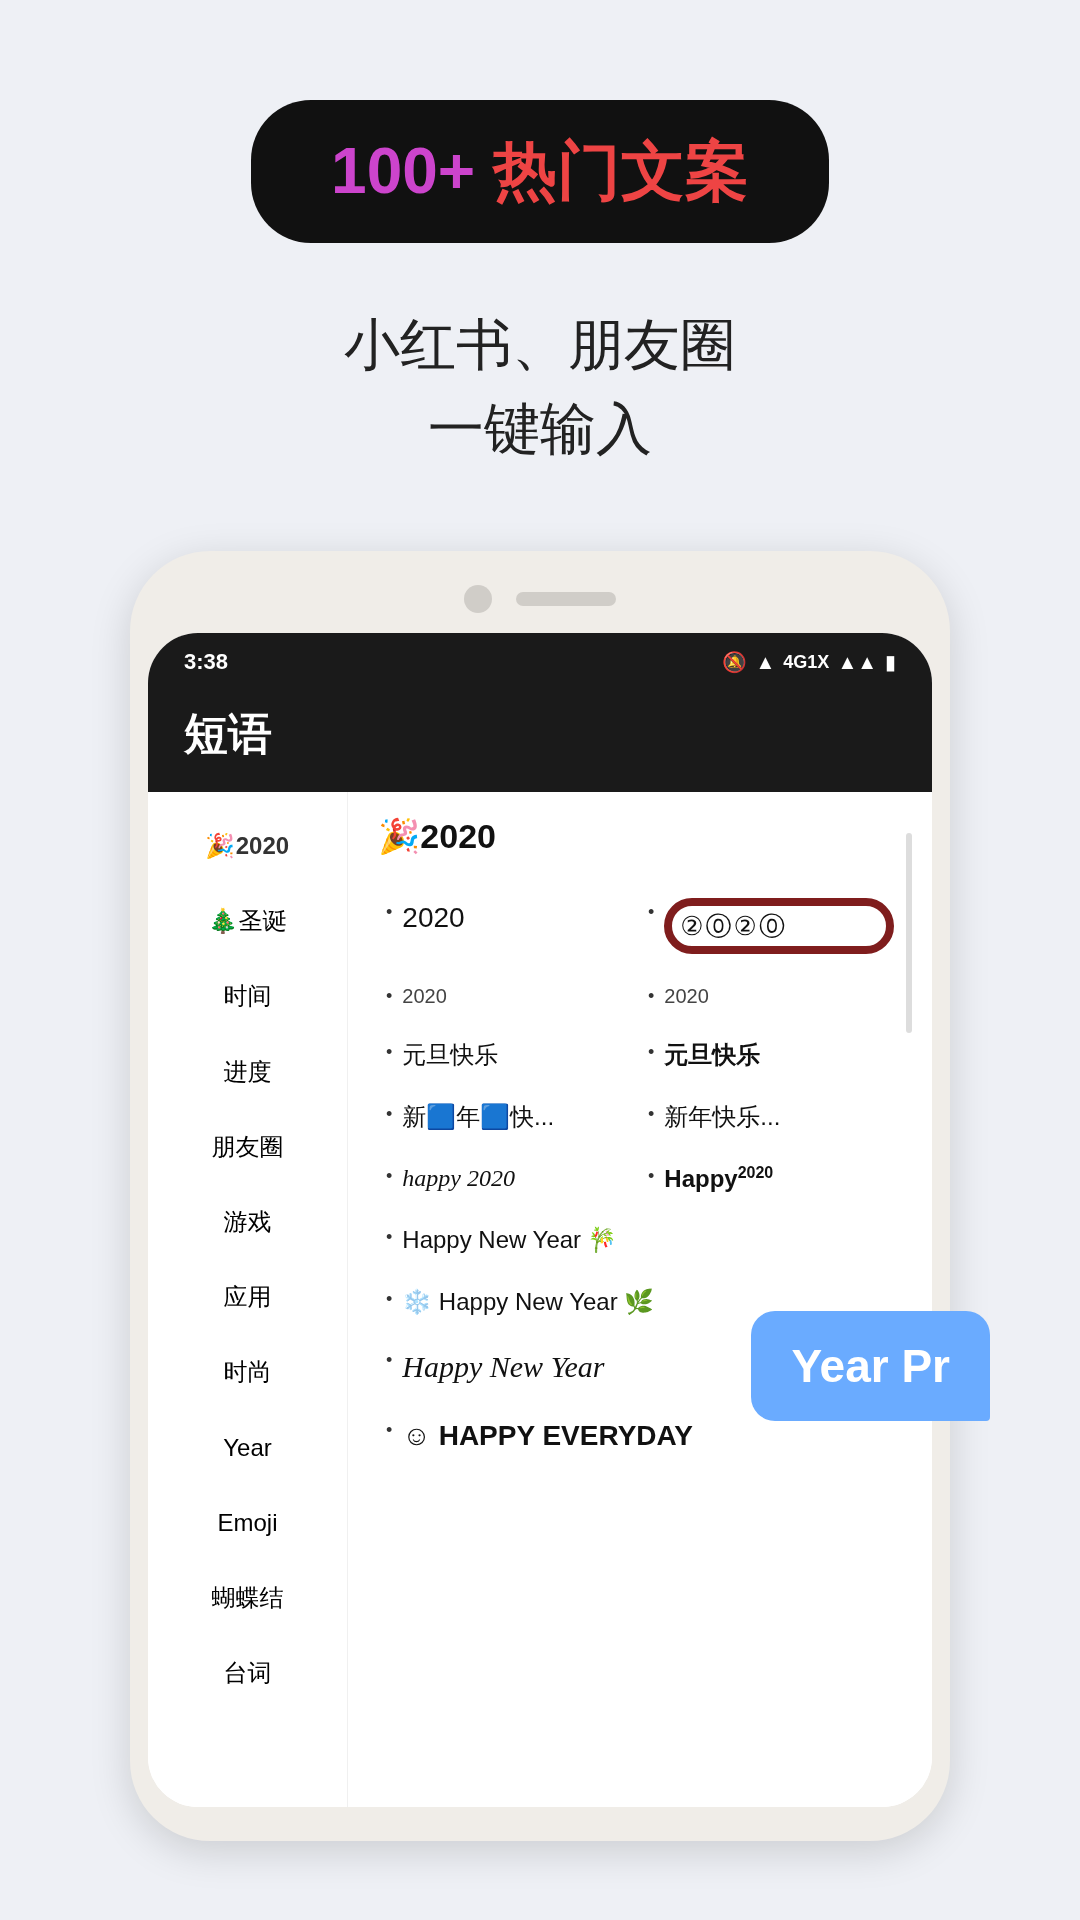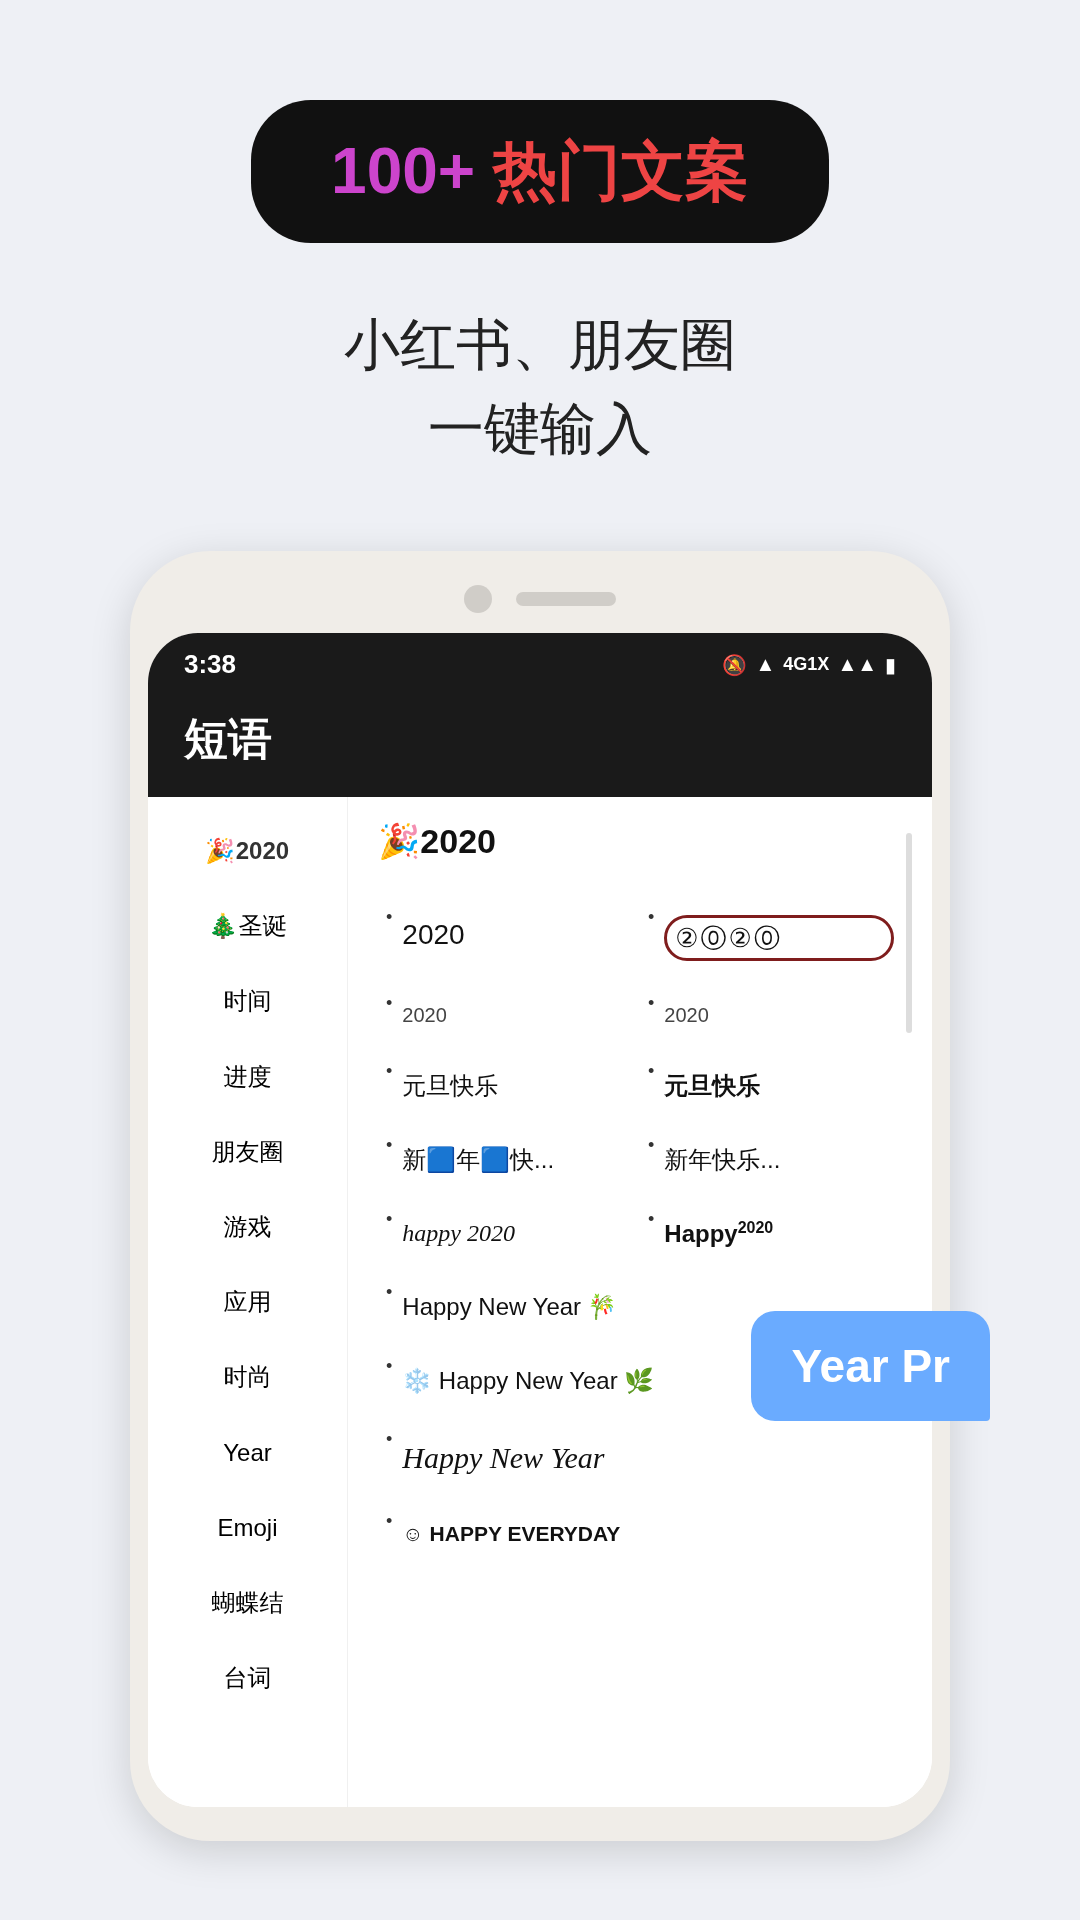--- a/index.html
+++ b/index.html
@@ -108,21 +108,21 @@
       color: #fff;
       display: flex;
       justify-content: space-between;
       align-items: center;
       padding: 16px 36px 10px;
       font-size: 24px;
       font-weight: 500;
     }
 
     .status-time {
-      font-size: 26px;
+      font-size: 22px;
       font-weight: 600;
     }
 
     .status-icons {
       display: flex;
       align-items: center;
       gap: 8px;
       font-size: 20px;
     }
 
@@ -200,21 +200,20 @@
     .bullet {
       font-size: 18px;
       color: #333;
       margin-top: 4px;
       flex-shrink: 0;
     }
 
     .item-text {
       line-height: 1.4;
       flex: 1;
-      margin-top: 12px;
     }
 
     .item-text.style-circled {
       font-size: 24px;
       letter-spacing: 2px;
     }
 
     .item-text.style-small {
       font-size: 20px;
       color: #444;
@@ -363,21 +362,21 @@
           <div class="category-title">🎉2020</div>
 
           <div class="items-grid">
 
             <div class="grid-item">
               <span class="bullet">•</span>
               <span class="item-text" style="font-size:28px; font-weight:500;">2020</span>
             </div>
             <div class="grid-item">
               <span class="bullet">•</span>
-              <span class="item-text style-circled" style="font-size:26px; letter-spacing:2px; border:3px solid #7f1d1d; border-radius:50px; padding:2px 8px;">②⓪②⓪</span>
+              <span class="item-text style-circled" style="font-size:26px; letter-spacing:2px; border:8px solid #7f1d1d; border-radius:50px; padding:2px 8px;">②⓪②⓪</span>
             </div>
 
             <div class="grid-item">
               <span class="bullet">•</span>
               <span class="item-text style-small">2020</span>
             </div>
             <div class="grid-item">
               <span class="bullet">•</span>
               <span class="item-text style-small">2020</span>
             </div>
@@ -419,21 +418,21 @@
               <span class="item-text">❄️ Happy New Year 🌿</span>
             </div>
 
             <div class="full-width-item">
               <span class="bullet">•</span>
               <span class="item-text style-script" style="font-family:Georgia,'Times New Roman',serif; font-style:italic; font-size:30px;">Happy New Year</span>
             </div>
 
             <div class="full-width-item">
               <span class="bullet">•</span>
-              <span class="item-text style-caps" style="font-weight:700; font-size:21px;">☺ HAPPY EVERYDAY</span>
+              <span class="item-text style-caps" style="font-weight:700; font-size:28px;">☺ HAPPY EVERYDAY</span>
             </div>
 
 
           </div>
         </div>
       </div>
 
       <div class="phone-scrollbar"></div>
     </div>
   </div>

